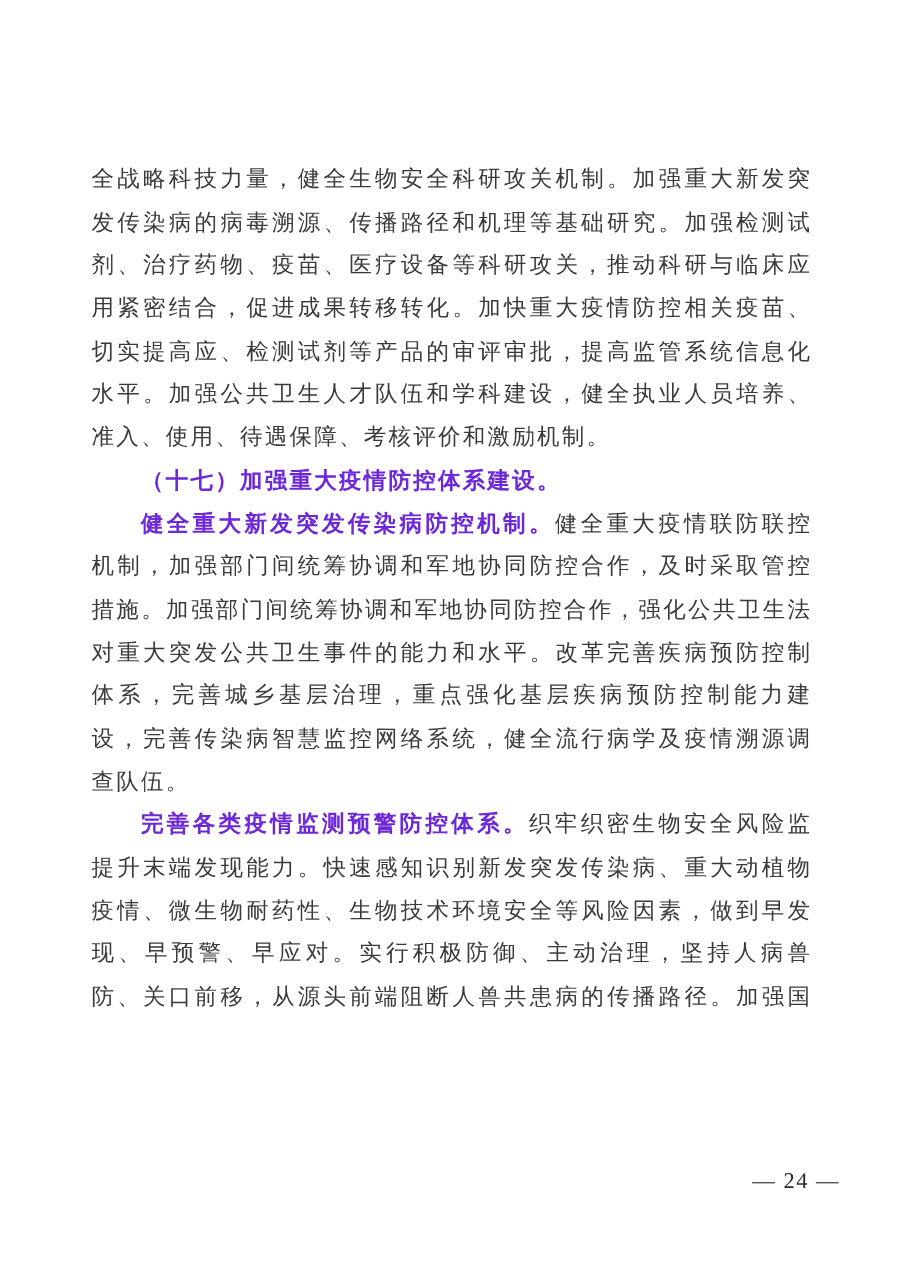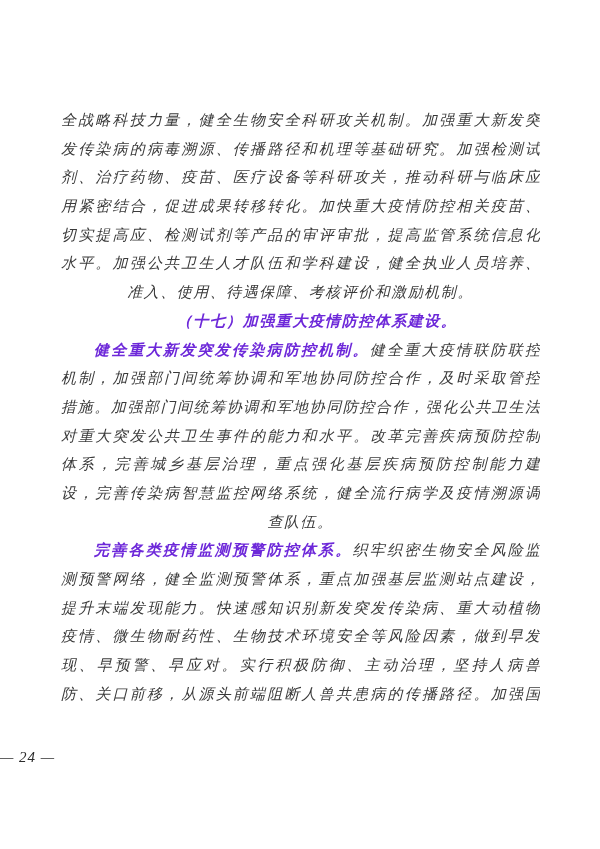--- a/index.html
+++ b/index.html
@@ -8,58 +8,57 @@
     background: #ffffff;
   }
   .page {
     position: relative;
     width: 560px;
     height: 849px;
     background: #ffffff;
     overflow: hidden;
     font-family: "Liberation Serif", "DejaVu Serif", serif;
     color: #3a3a3a;
-    font-style: italic;
   }
   .text-block {
     position: absolute;
     left: 61px;
     top: 106px;
     width: 479px;
   }
   .line {
     font-size: 15px;
     line-height: 28.7px;
     height: 28.7px;
     letter-spacing: 1.5px;
-    text-align: center;
+    text-align: left;
     overflow: hidden;
   }
   .line.justify {
     letter-spacing: 0;
     text-align: justify;
     text-align-last: justify;
     text-justify: inter-character;
   }
   .line.indent {
     text-indent: 33px;
   }
   .seg.bold {
     font-weight: 700;
     color: #6d28d9;
     font-family: "Liberation Sans", "DejaVu Sans", sans-serif;
   }
   .footer {
     position: absolute;
     left: 0;
     right: 0;
-    top: 744px;
+    top: 775px;
     height: 26px;
     line-height: 26px;
-    text-align: left;
+    text-align: right;
     font-size: 15px;
     letter-spacing: 1px;
     color: #2b2b2b;
   }
 </style>
 </head>
 <body>
 
 <div class="page">
   <div class="text-block">
@@ -72,20 +71,19 @@
       <div class="line"><span class="seg">准入、使用、待遇保障、考核评价和激励机制。</span></div>
       <div class="line indent"><span class="seg bold">（十七）加强重大疫情防控体系建设。</span></div>
       <div class="line justify indent"><span class="seg bold">健全重大新发突发传染病防控机制。</span><span class="seg">健全重大疫情联防联控</span></div>
       <div class="line justify"><span class="seg">机制，加强部门间统筹协调和军地协同防控合作，及时采取管控</span></div>
       <div class="line justify"><span class="seg">措施。加强部门间统筹协调和军地协同防控合作，强化公共卫生法</span></div>
       <div class="line justify"><span class="seg">对重大突发公共卫生事件的能力和水平。改革完善疾病预防控制</span></div>
       <div class="line justify"><span class="seg">体系，完善城乡基层治理，重点强化基层疾病预防控制能力建</span></div>
       <div class="line justify"><span class="seg">设，完善传染病智慧监控网络系统，健全流行病学及疫情溯源调</span></div>
       <div class="line"><span class="seg">查队伍。</span></div>
       <div class="line justify indent"><span class="seg bold">完善各类疫情监测预警防控体系。</span><span class="seg">织牢织密生物安全风险监</span></div>
-      <div class="line justify"><span class="seg">测预警网络，健全监测预警体系，重点加强基层监测站点建设，</span></div>
       <div class="line justify"><span class="seg">提升末端发现能力。快速感知识别新发突发传染病、重大动植物</span></div>
       <div class="line justify"><span class="seg">疫情、微生物耐药性、生物技术环境安全等风险因素，做到早发</span></div>
       <div class="line justify"><span class="seg">现、早预警、早应对。实行积极防御、主动治理，坚持人病兽</span></div>
       <div class="line justify"><span class="seg">防、关口前移，从源头前端阻断人兽共患病的传播路径。加强国</span></div>
     </div>
   <div class="footer">— 24 —</div>
 </div>
 
 </body></html>

